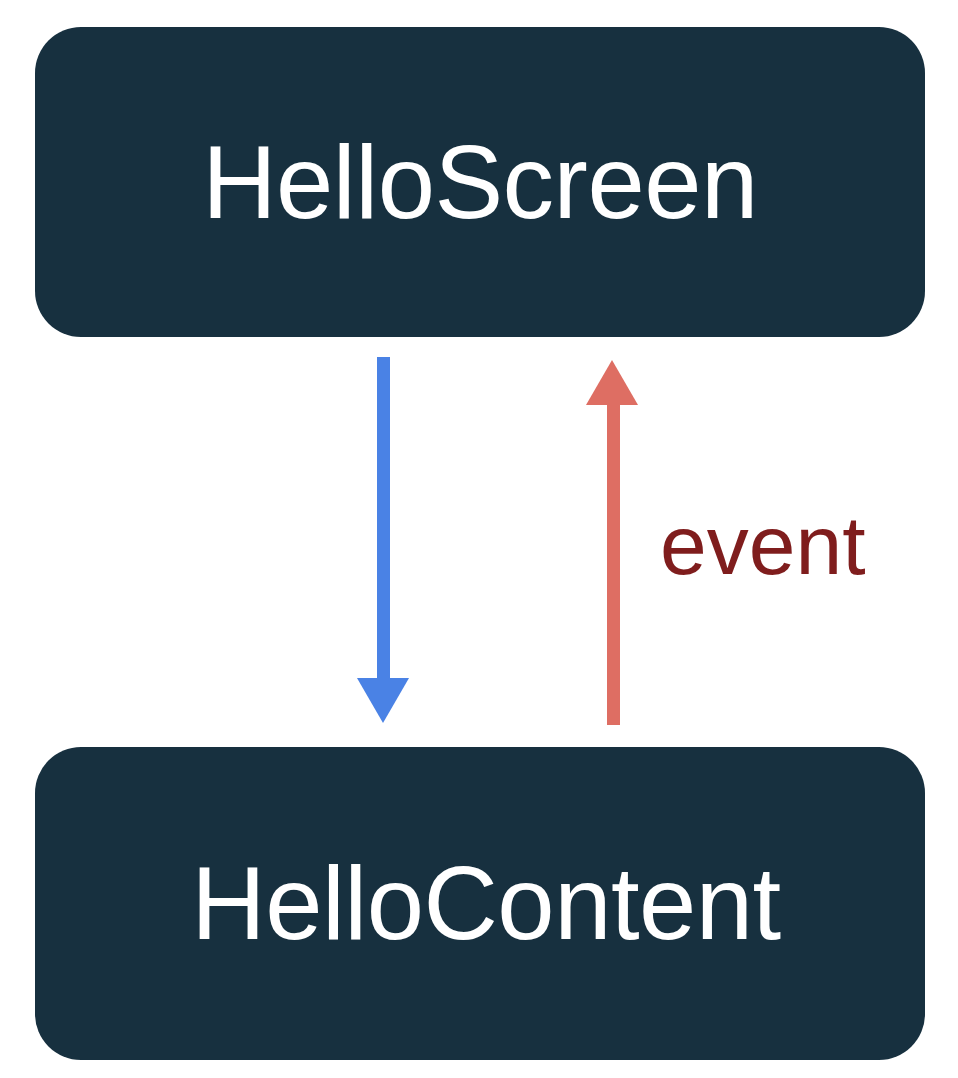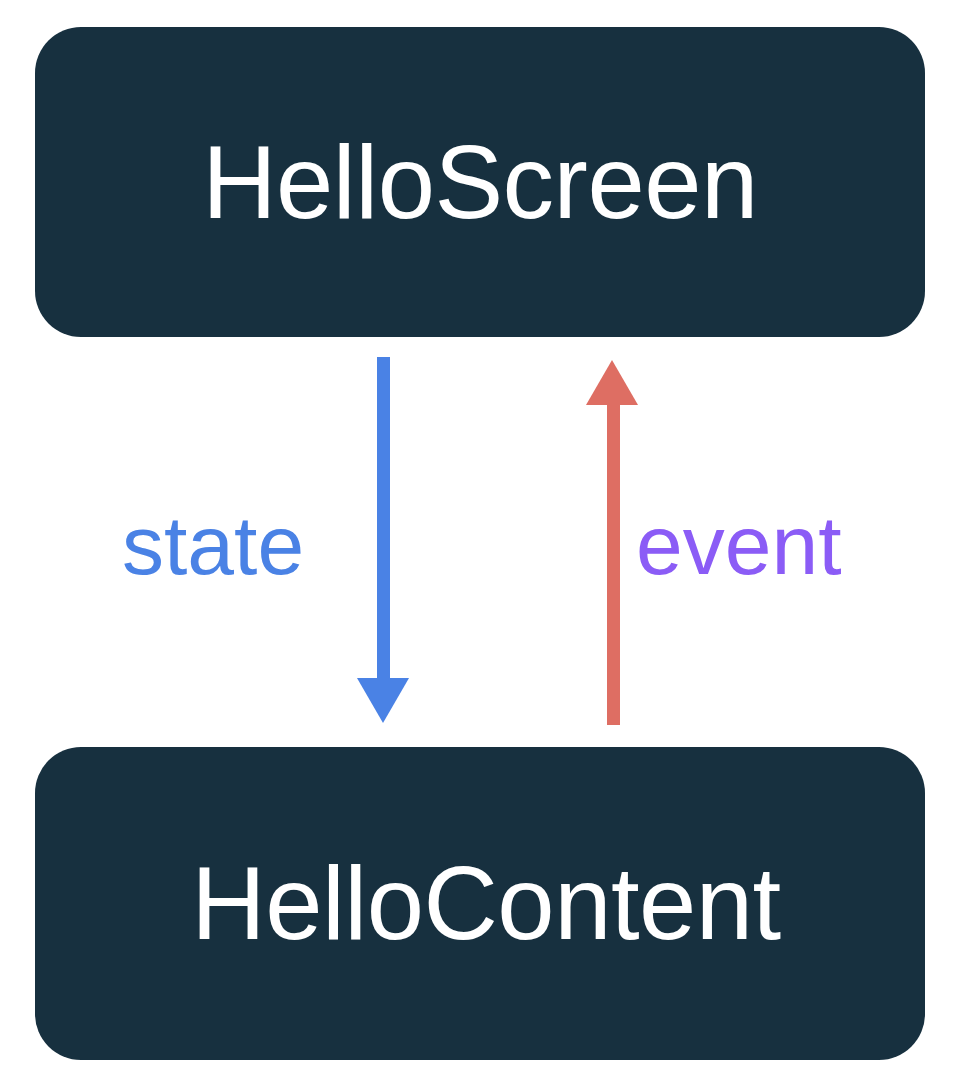--- a/index.html
+++ b/index.html
@@ -66,23 +66,23 @@
     line-height: 1;
     white-space: nowrap;
     user-select: none;
   }
   #edge-label-state {
     left: 122px;
     top: 503px;
     color: #4A82E5;
   }
   #edge-label-event {
-    left: 636px;
+    left: 660px;
     top: 503px;
-    color: #8b5cf6;
+    color: #7f1d1d;
   }
 </style>
 </head>
 <body>
 
 <div id="diagram-canvas">
 
   <div class="node-box" id="node-hello-screen">
     <span class="node-label">HelloScreen</span>
   </div>
@@ -93,21 +93,20 @@
       <rect x="377" y="357" width="13" height="325" fill="#4A82E5"></rect>
       <polygon points="357,678 409,678 383,723" fill="#4A82E5"></polygon>
     </g>
 
     <g>
       <rect x="607" y="403" width="13" height="322" fill="#DE6E63"></rect>
       <polygon points="586,405 638,405 612,360" fill="#DE6E63"></polygon>
     </g>
   </svg>
 
-  <span class="edge-label" id="edge-label-state">state</span>
 
   <span class="edge-label" id="edge-label-event">event</span>
 
   <div class="node-box" id="node-hello-content">
     <span class="node-label">HelloContent</span>
   </div>
 
 </div>
 
 </body></html>

